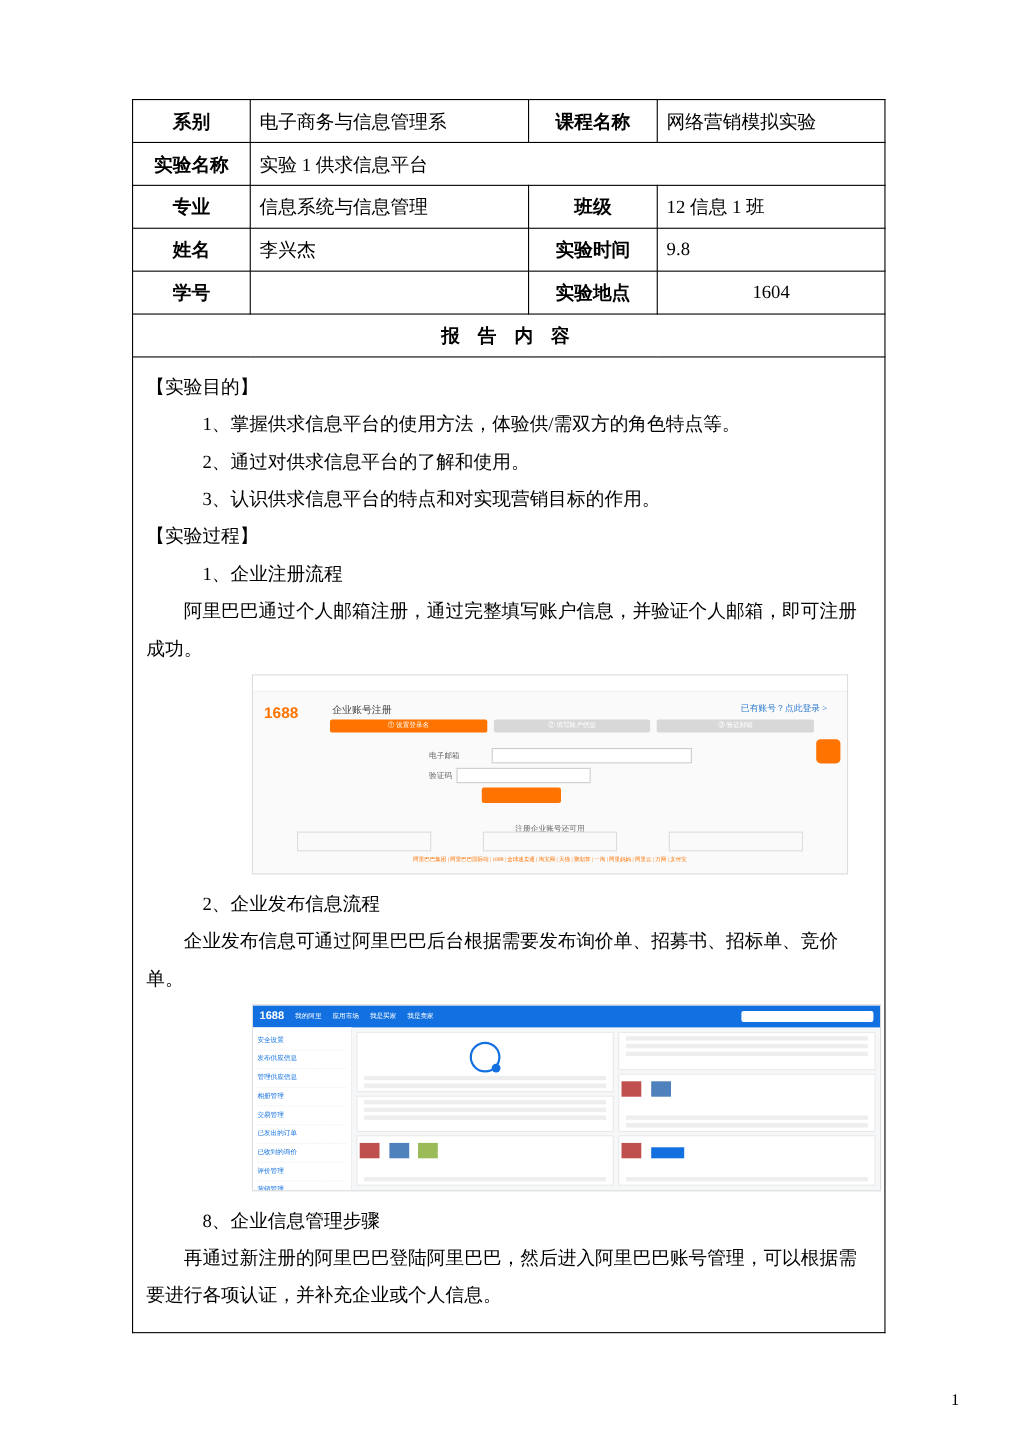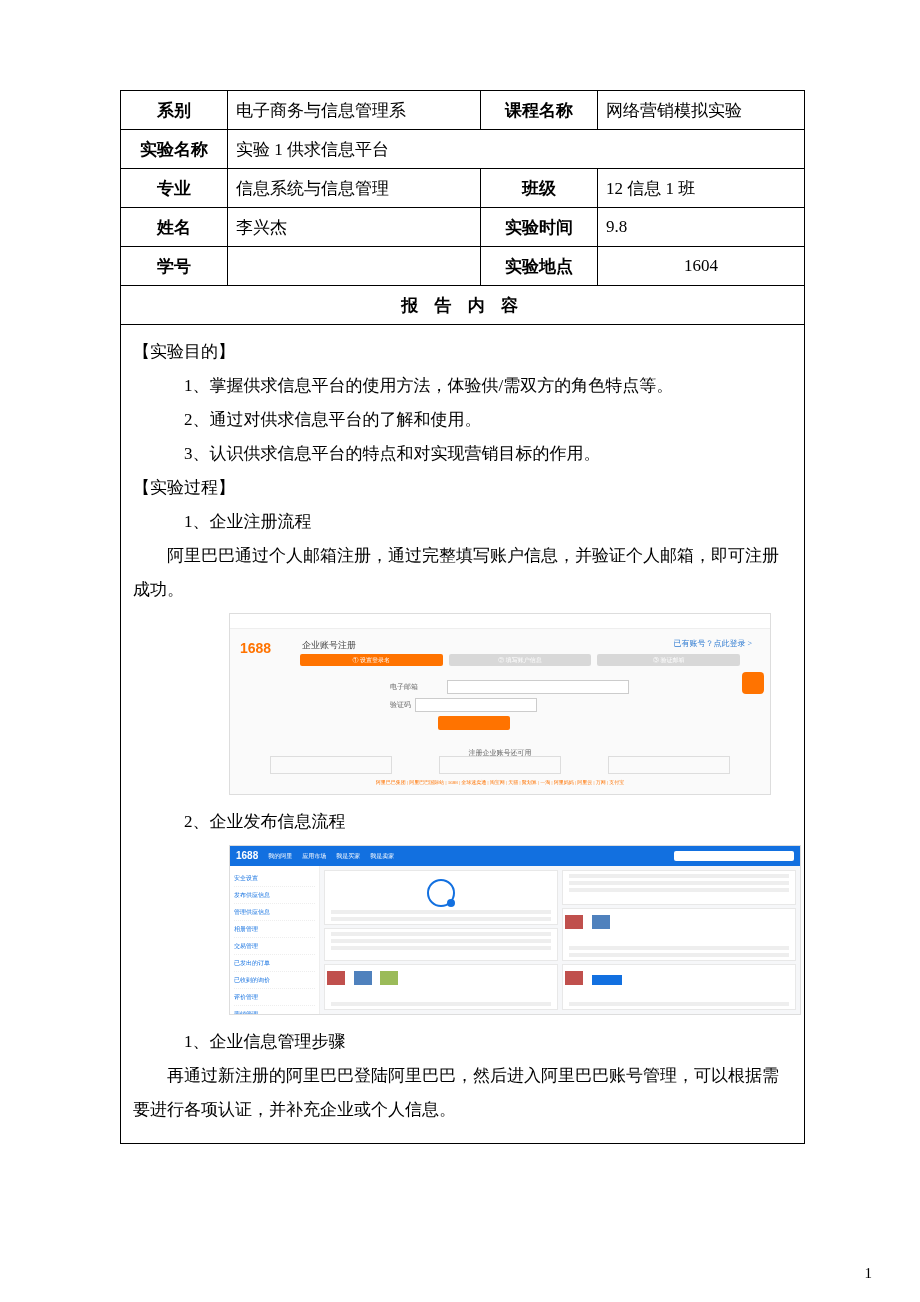--- a/index.html
+++ b/index.html
@@ -357,20 +357,21 @@
       <div class="divider-txt">注册企业账号还可用</div>
       <div class="bottom-boxes">
         <div class="bbox"></div>
         <div class="bbox"></div>
         <div class="bbox"></div>
       </div>
       <div class="footer-links"><span class="o">阿里巴巴集团 | 阿里巴巴国际站 | 1688 | 全球速卖通 | 淘宝网 | 天猫 | 聚划算 | 一淘 | 阿里妈妈 | 阿里云 | 万网 | 支付宝</span></div>
     </div>
 
     <p class="indent2">2、企业发布信息流程</p>
+    <p class="para">企业发布信息可通过阿里巴巴后台根据需要发布询价单、招募书、招标单、竞价单。</p>
 
     <div class="screenshot-box sb2">
       <div class="nav">
         <span class="logo2">1688</span>
         <span class="nitem">我的阿里</span>
         <span class="nitem">应用市场</span>
         <span class="nitem">我是买家</span>
         <span class="nitem">我是卖家</span>
         <span class="search"></span>
       </div>
@@ -420,18 +421,18 @@
             <div class="card">
               <span class="thumb"></span>
               <span class="btn-blue"></span>
               <div class="line"></div>
             </div>
           </div>
         </div>
       </div>
     </div>
 
-    <p class="indent2">1、企业信息管理步骤</p>
+    <p class="indent2">8、企业信息管理步骤</p>
     <p class="para">再通过新注册的阿里巴巴登陆阿里巴巴，然后进入阿里巴巴账号管理，可以根据需要进行各项认证，并补充企业或个人信息。</p>
   </div>
 
   <div class="page-num">1</div>
 </div>
 
 </body></html>

